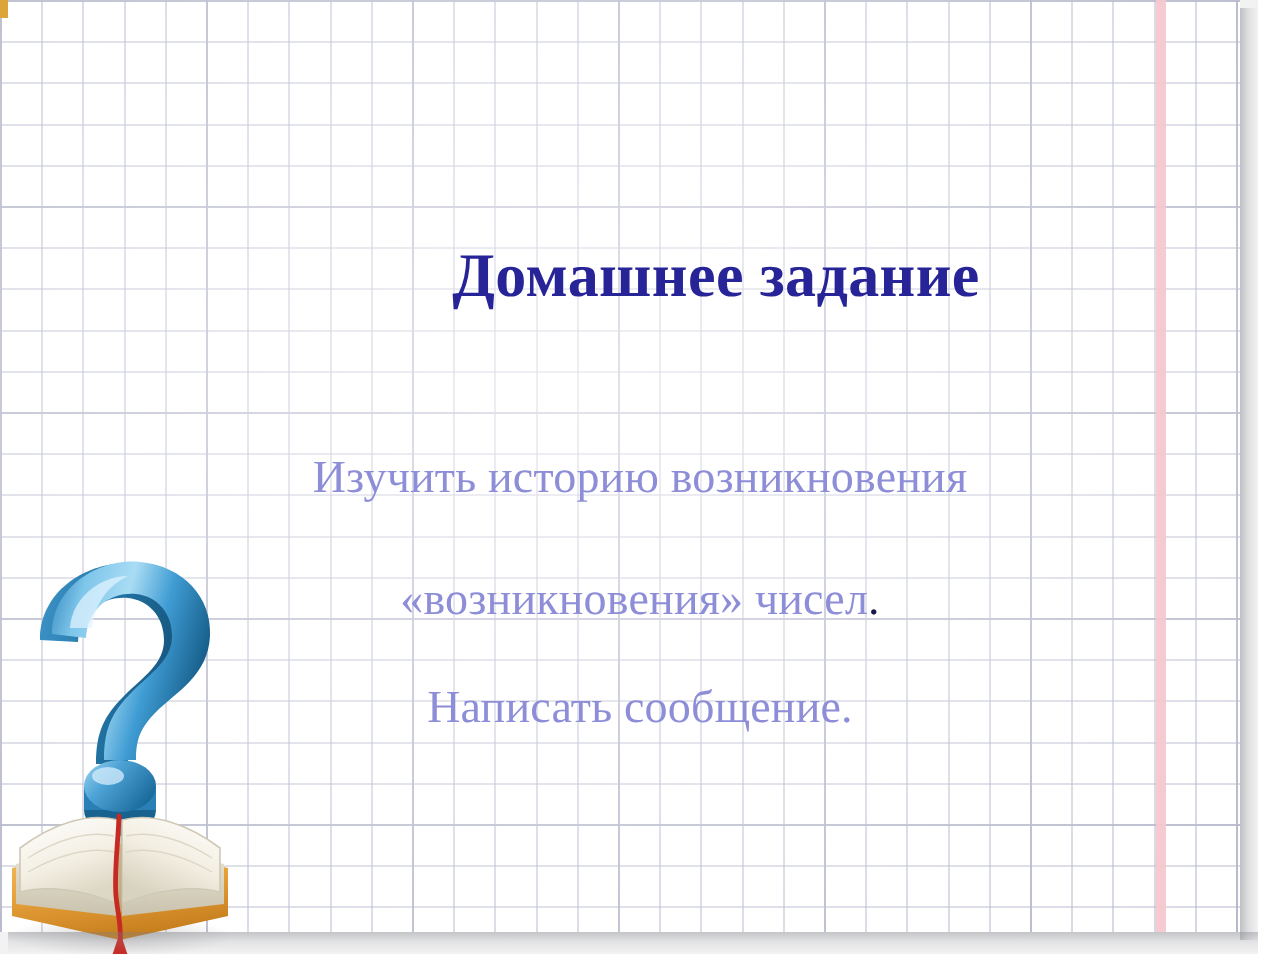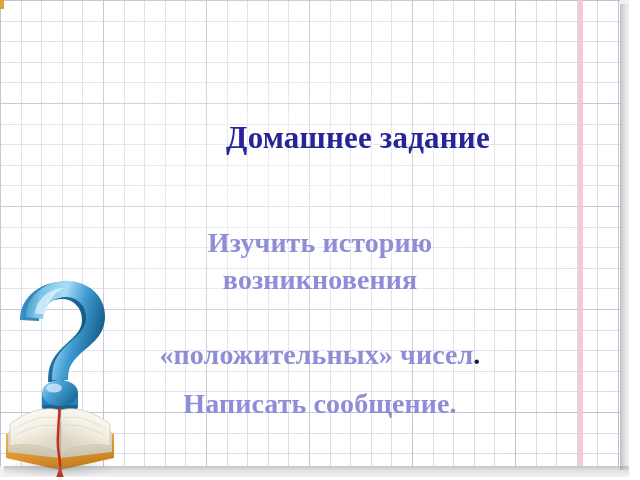--- a/index.html
+++ b/index.html
@@ -154,32 +154,32 @@
 
   #body-block {
     position: absolute;
     left: 110px;
     top: 224px;
     width: 420px;
     text-align: center;
   }
 
   .body-line {
-    font-size: 28px;
-    font-weight: bold;
+    font-size: 23px;
+    font-weight: normal;
     color: #8d8dd8;
     line-height: 1.33;
     letter-spacing: 0.1px;
   }
 
   #para-1 {
     margin: 0;
   }
   #para-2 {
-    margin: 12px 0 0 0;
+    margin: 23px 0 0 0;
     text-align: center;
   }
   .dark-dot {
     color: #16174a;
   }
 
   
   #clipart {
     position: absolute;
     left: 2px;
@@ -201,21 +201,21 @@
 
   <div id="text-layer">
 
     <div id="title">Домашнее задание</div>
 
     <div id="body-block">
 
       <p id="para-1" class="body-line">
         <span>Изучить историю возникновения</span><br>
         <br>
-        <span>«положительных» чисел</span><span class="dark-dot">.</span>
+        <span>«возникновения» чисел</span><span class="dark-dot">.</span>
       </p>
 
       <p id="para-2" class="body-line">Написать сообщение.</p>
 
     </div>
   </div>
 
   <div id="clipart">
     <svg width="122" height="204" viewBox="0 0 122 204" xmlns="http://www.w3.org/2000/svg">
       <defs>

